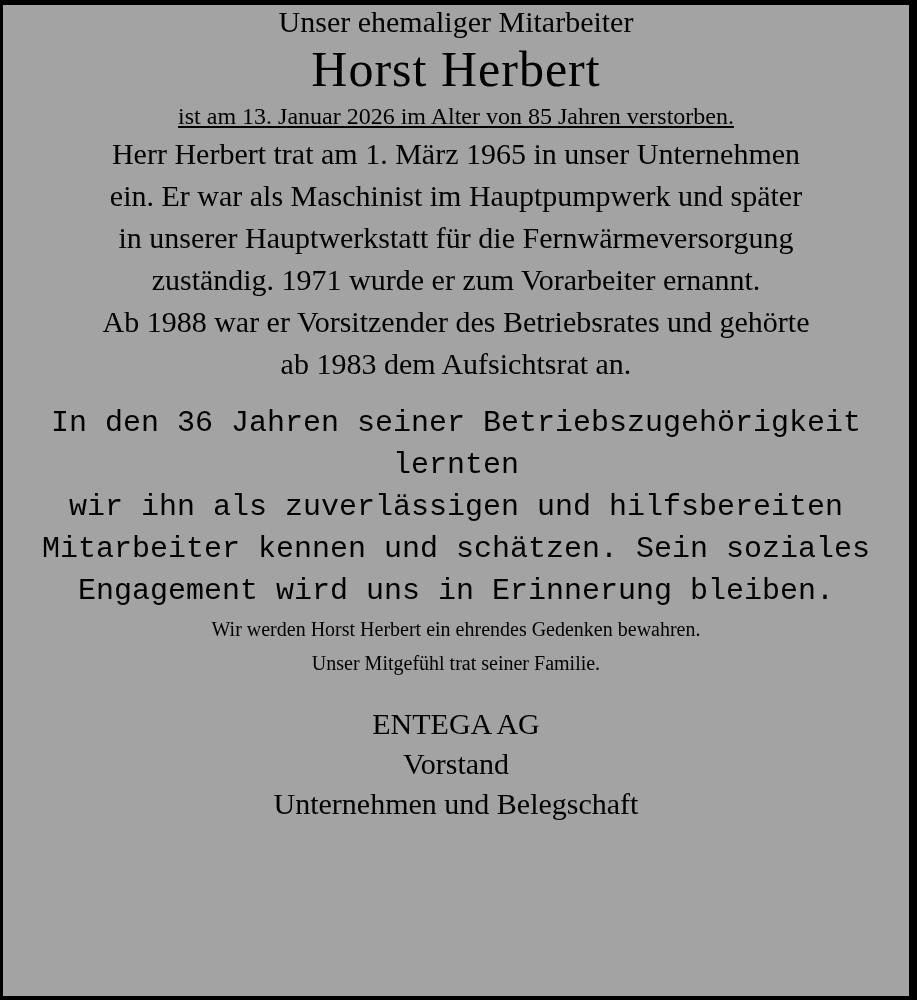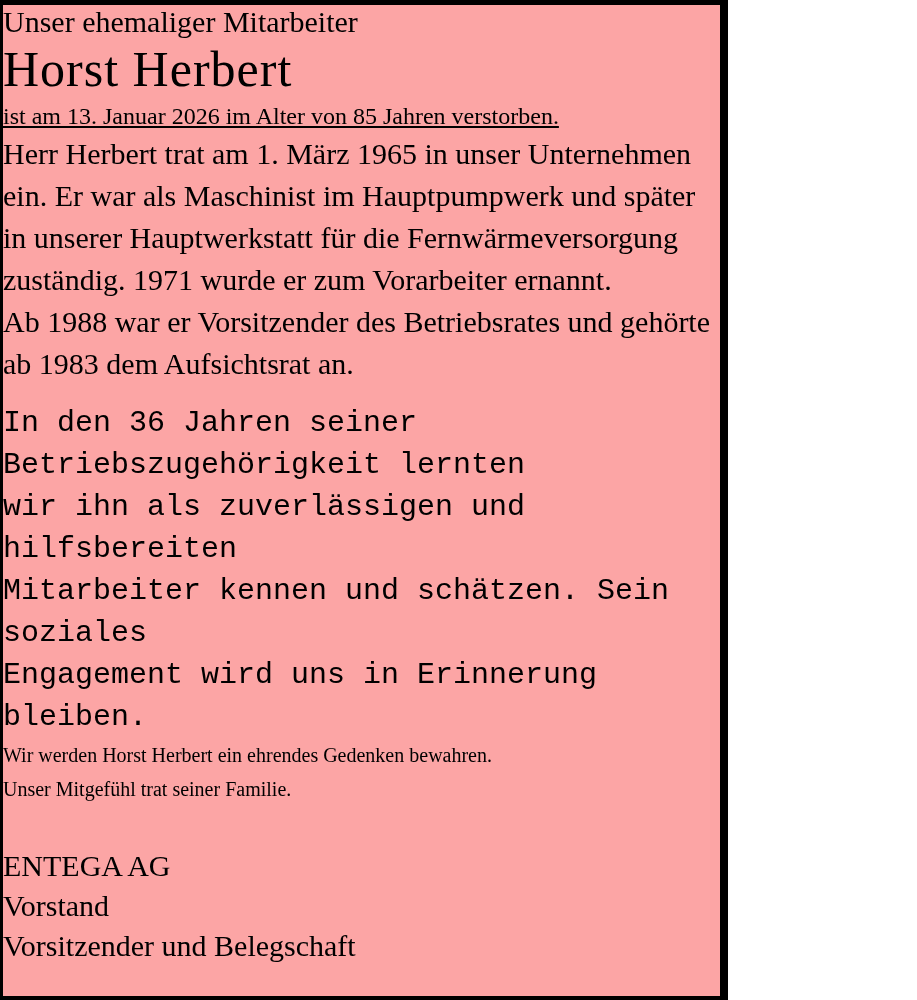--- a/index.html
+++ b/index.html
@@ -2,32 +2,33 @@
 <html lang="de"><head>
 <meta charset="utf-8">
 <style>
   html, body {
     margin: 0;
     padding: 0;
     background: #ffffff;
   }
   .notice {
     box-sizing: border-box;
-    width: 728px;
+    width: 917px;
     height: 1000px;
-    background: #fca5a5;
+    background: #a3a3a3;
     border-style: solid;
     border-color: #000000;
     border-top-width: 5px;
     border-right-width: 8px;
     border-bottom-width: 4px;
     border-left-width: 3px;
     overflow: hidden;
     font-family: "Liberation Serif", "DejaVu Serif", serif;
     color: #000000;
+    text-align: center;
   }
   .notice p, .notice h1 {
     margin: 0;
     padding: 0;
     font-weight: normal;
   }
   .intro {
     margin-top: 30px;
     font-size: 30px;
     line-height: 34px;
@@ -55,21 +56,21 @@
     margin-top: 17px;
     font-family: Liberation Mono, monospace;
   }
   .single {
     font-size: 20px;
     line-height: 34px;
   }
   .remembrance { margin-top: 25px; }
   .condolence  { margin-top: 27px; }
   .signature {
-    margin-top: 40px;
+    margin-top: 24px;
     font-size: 30px;
     line-height: 40px;
     font-weight: bold;
   }
 </style>
 </head>
 <body>
 
 <div class="notice">
   <p class="intro">Unser ehemaliger Mitarbeiter</p>
@@ -90,15 +91,15 @@
 Mitarbeiter kennen und schätzen. Sein soziales
 Engagement wird uns in Erinnerung bleiben.</p>
 
   <p class="single remembrance">Wir werden Horst Herbert ein ehrendes Gedenken bewahren.</p>
 
   <p class="single condolence">Unser Mitgefühl trat seiner Familie.</p>
 
   <div class="signature">
     <p>ENTEGA AG</p>
     <p>Vorstand</p>
-    <p>Vorsitzender und Belegschaft</p>
+    <p>Unternehmen und Belegschaft</p>
   </div>
 </div>
 
 </body></html>

